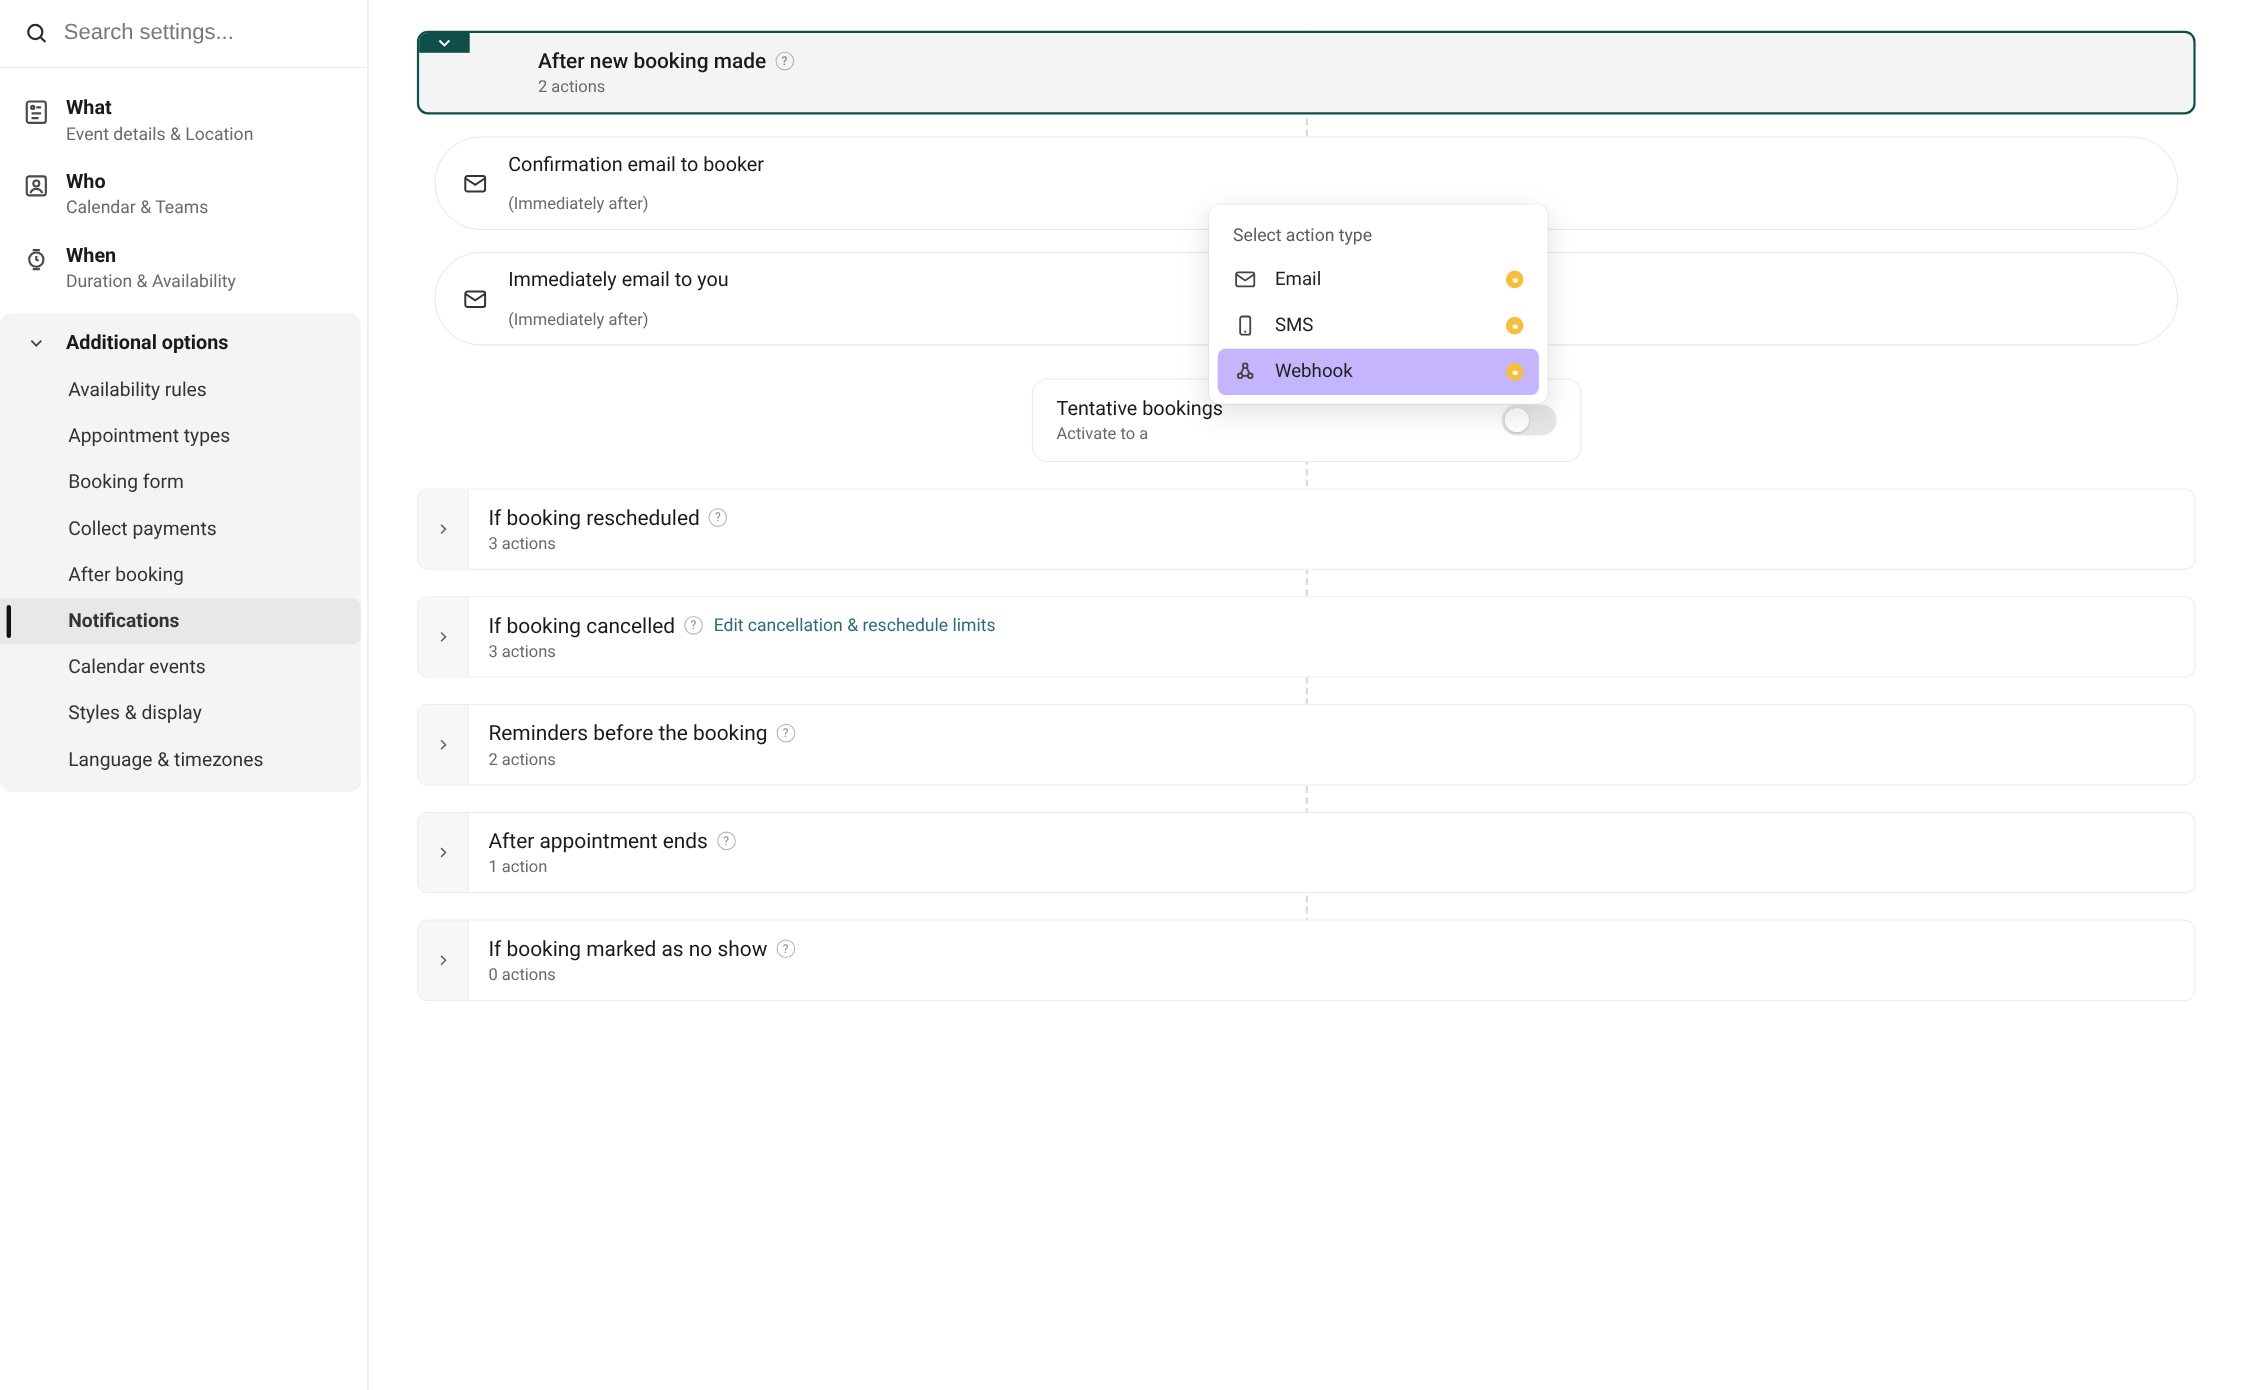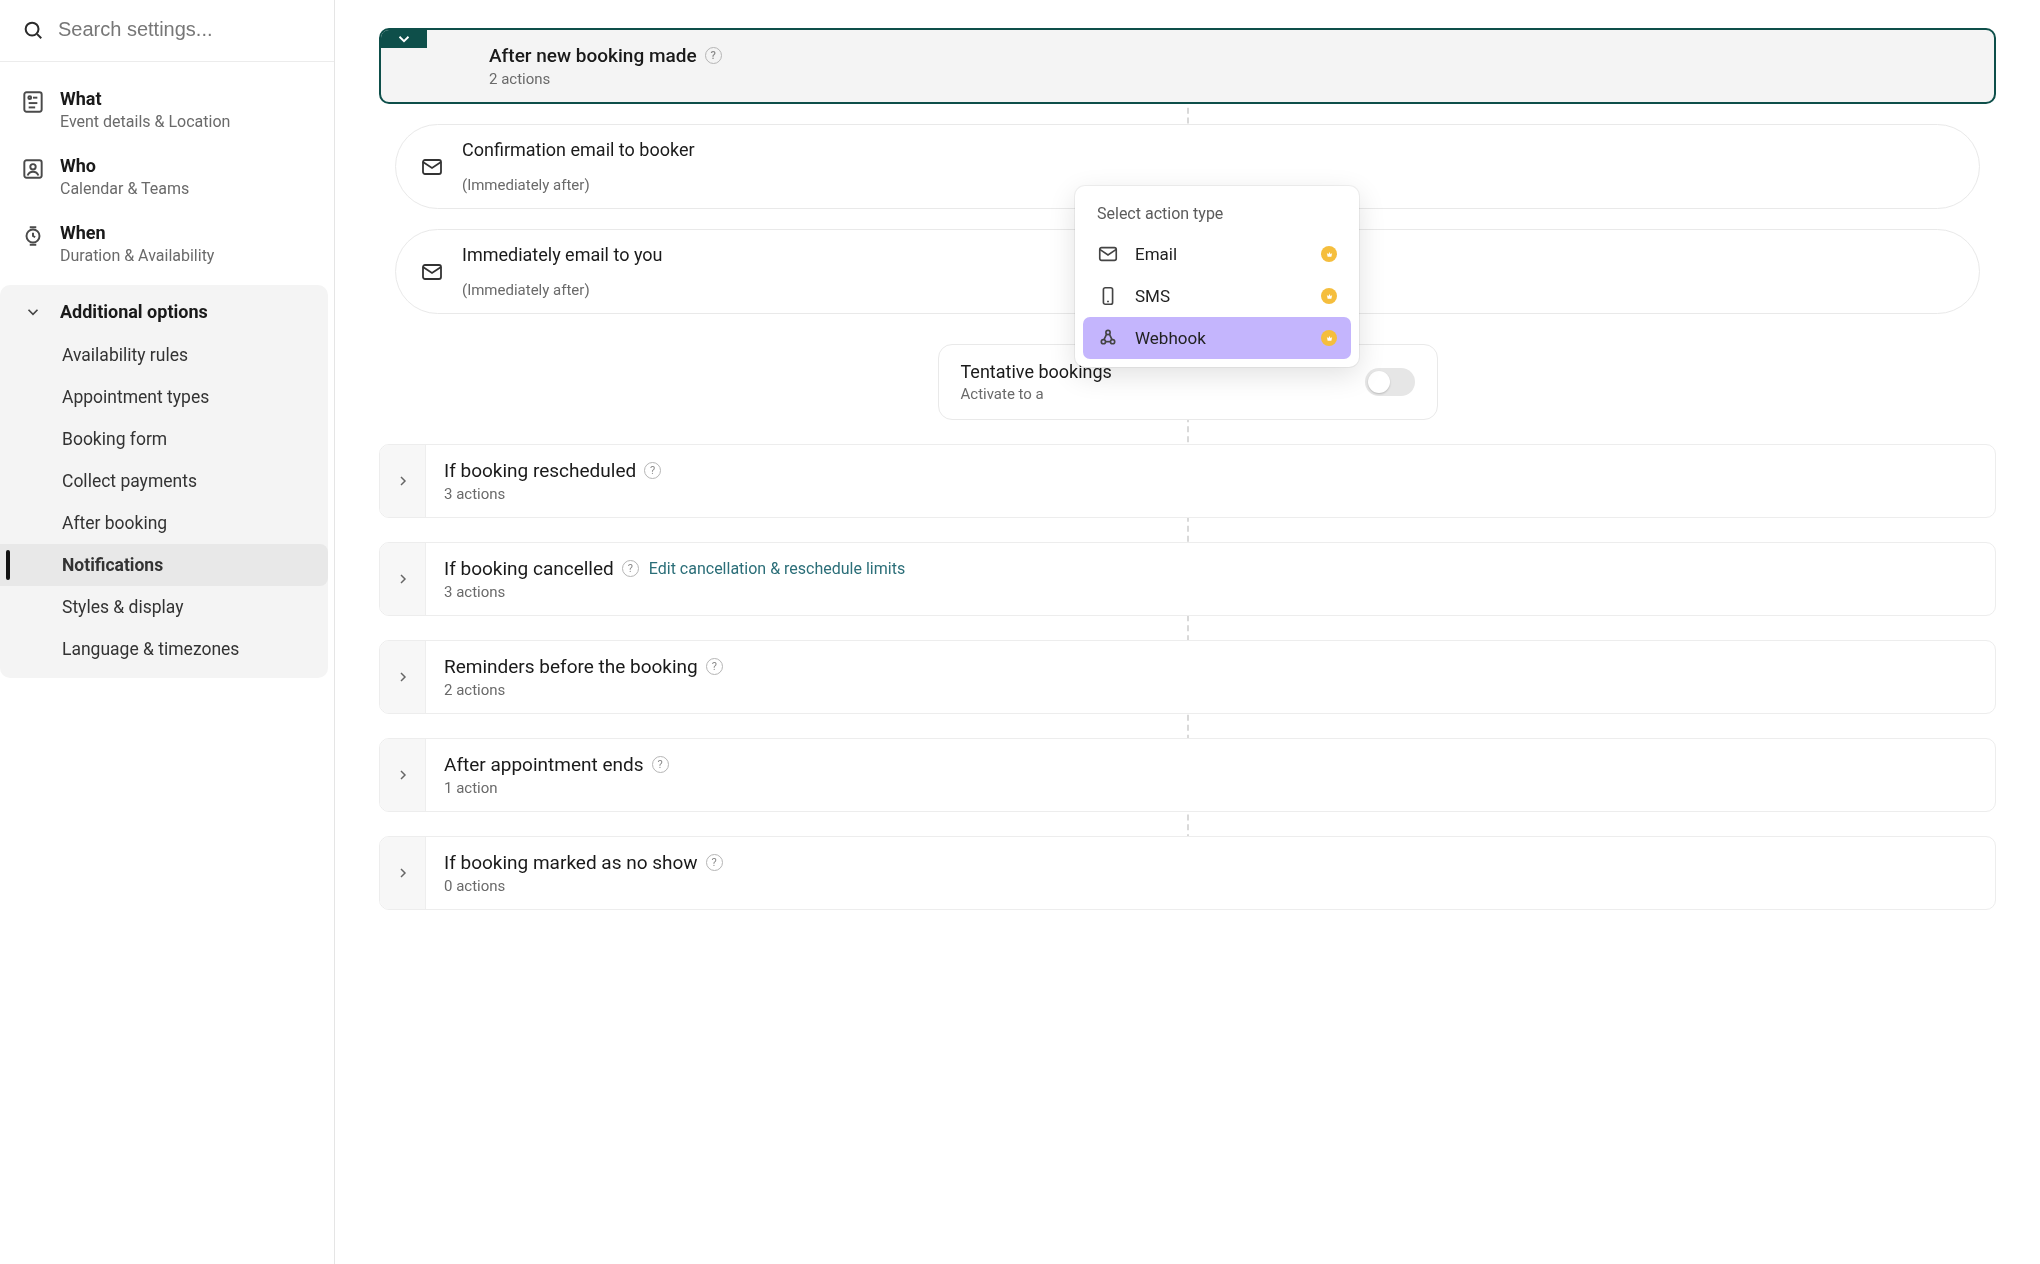--- a/index.html
+++ b/index.html
@@ -227,23 +227,23 @@
     border-right: 1px solid #eee;
   }
   .section-body { padding: 14px 18px; flex: 1; }
   .section-title { font-size: 19px; color: #1a1a1a; display: flex; align-items: center; flex-wrap: wrap; }
   .section-sub { font-size: 15px; color: #6a6a6a; margin-top: 3px; }
   .inline-link { color: #2b6e78; font-size: 16px; margin-left: 10px; cursor: pointer; }
 
   
   .popup {
     position: absolute;
-    left: 740px;
+    left: 764px;
     top: 186px;
-    width: 284px;
+    width: 308px;
     background: #fff;
     border-radius: 10px;
     box-shadow: 0 8px 28px rgba(0,0,0,0.12), 0 0 0 1px rgba(0,0,0,0.05);
     padding: 18px 8px 8px 8px;
     z-index: 10;
   }
   .popup-header {
     font-size: 16px;
     color: #5c5c5c;
     padding: 0 14px 10px 14px;
@@ -340,20 +340,21 @@
             </svg>
         </span>
         <span class="label">Additional options</span>
       </div>
       <div class="ns-item">Availability rules</div>
       <div class="ns-item">Appointment types</div>
       <div class="ns-item">Booking form</div>
       <div class="ns-item">Collect payments</div>
       <div class="ns-item">After booking</div>
       <div class="ns-item active">Notifications</div>
+      <div class="ns-item">Calendar events</div>
       <div class="ns-item">Styles &amp; display</div>
       <div class="ns-item">Language &amp; timezones</div>
     </div>
   </aside>
 
   <main class="main">
     <div class="timeline">
 
       <div class="trigger-card">
         <div class="trigger-toggle">

